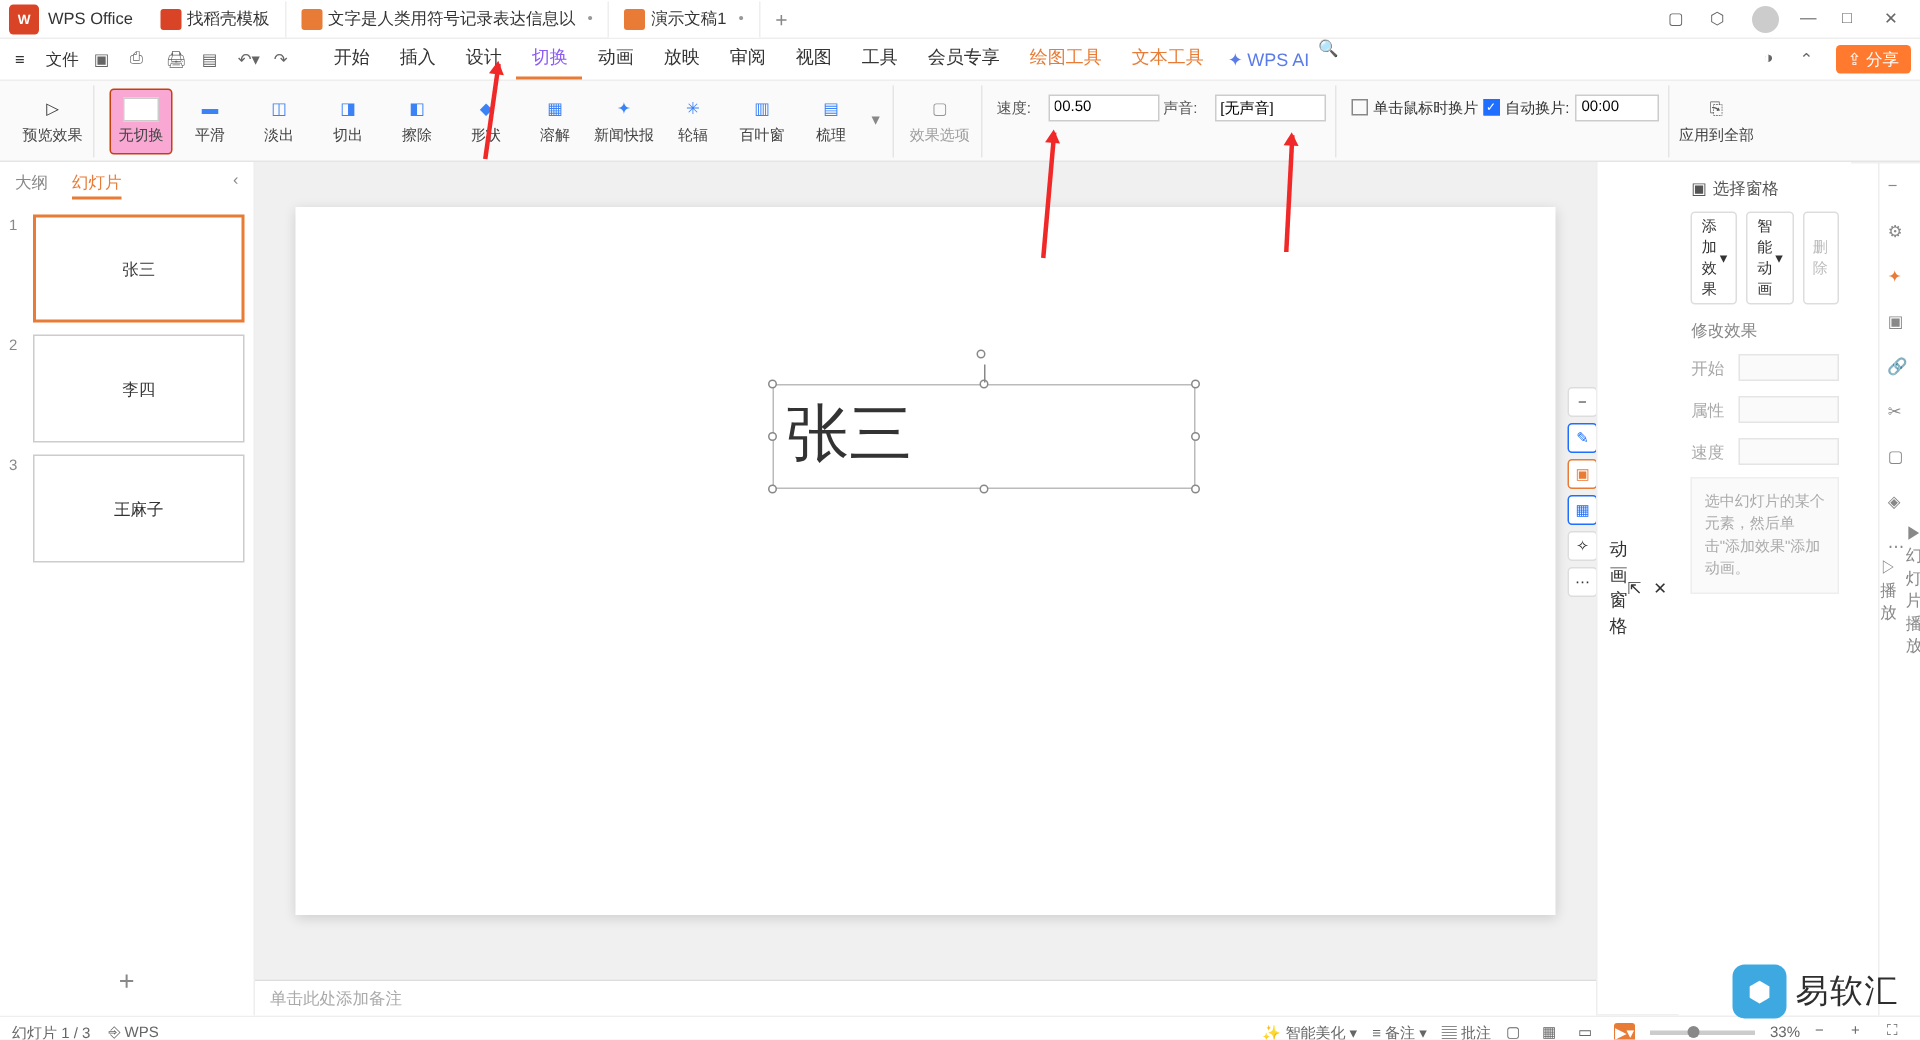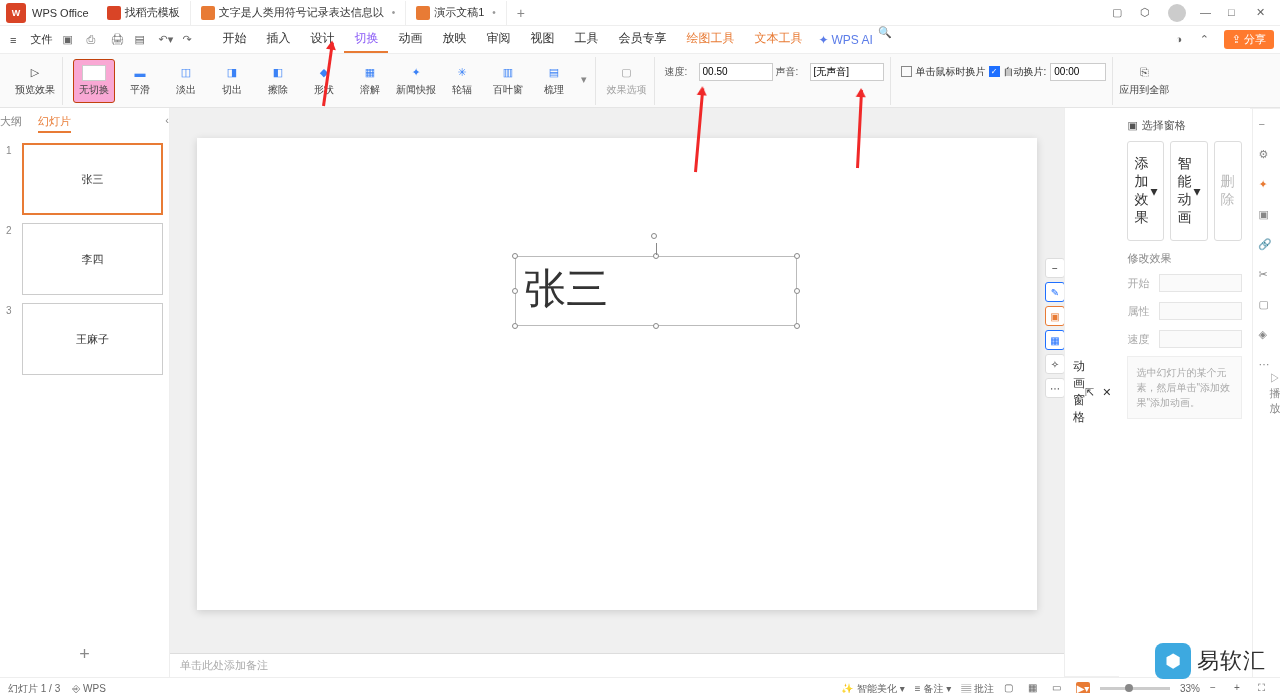--- a/index.html
+++ b/index.html
@@ -43,21 +43,21 @@
 .rib-fields { display:flex; flex-direction:row; gap:3px; padding:4px 0; }
 .rib-row { display:flex; align-items:center; gap:4px; font-size:10px; }
 .rib-row label { color:#555; width:30px; }
 .rib-input { width:74px; height:18px; border:1px solid #ccc; font-size:10px; padding:0 3px; }
 .checkbox { width:11px; height:11px; border:1px solid #888; display:inline-flex; align-items:center; justify-content:center; }
 .checkbox.checked { background:#1e6fff; border-color:#1e6fff; color:#fff; font-size:8px; }
 
 
 .main { display:flex; height:569px; }
 .thumbs { width:170px; border-right:1px solid #eee; display:flex; flex-direction:column; background:#fff; position:relative; }
-.thumb-tabs { display:flex; padding:6px 0; gap:16px; font-size:11px; }
+.thumb-tabs { display:flex; padding:6px 10px; gap:16px; font-size:11px; }
 .tt { color:#888; cursor:pointer; }
 .tt.active { color:#e87b35; border-bottom:2px solid #e87b35; padding-bottom:2px; }
 .tt-collapse { margin-left:auto; color:#888; cursor:pointer; }
 .thumb-list { flex:1; overflow:auto; padding:4px 6px; }
 .thumb-item { display:flex; gap:6px; margin-bottom:8px; }
 .thumb-num { font-size:10px; color:#888; width:10px; padding-top:2px; }
 .thumb-slide { flex:1; height:72px; border:1px solid #ccc; display:flex; align-items:center; justify-content:center; font-size:11px; cursor:pointer; }
 .thumb-slide.active { border:2px solid #e87b35; }
 .thumb-add { text-align:center; padding:12px 0; color:#888; font-size:18px; cursor:pointer; }
 
@@ -78,21 +78,21 @@
 .ft-btn.og { border-color:#e87b35; color:#e87b35; }
 .notes { height:24px; border-top:1px solid #ddd; background:#fff; padding:4px 10px; font-size:11px; color:#aaa; }
 
 
 .rpanel { width:188px; border-left:1px solid #eee; display:flex; flex-direction:row; font-size:11px; }
 .rp-head { display:flex; align-items:center; padding:6px 8px; border-bottom:1px solid #f0f0f0; }
 .rp-head .t { flex:1; font-size:12px; }
 .rp-body { padding:8px; display:flex; flex-direction:column; gap:6px; }
 .rp-sel { display:flex; align-items:center; gap:4px; color:#555; padding:2px 0; }
 .rp-row { display:flex; gap:6px; }
-.rp-btn { border:1px solid #ddd; padding:13px 6px; border-radius:3px; cursor:pointer; font-size:14px; display:flex; align-items:center; gap:2px;text-align:right; }
+.rp-btn { border:1px solid #ddd; padding:2px 6px; border-radius:3px; cursor:pointer; font-size:10px; display:flex; align-items:center; gap:2px;text-align:right; }
 .rp-sec { color:#888; margin-top:4px; }
 .rp-prop { display:flex; align-items:center; gap:6px; margin:2px 0; color:#aaa; }
 .rp-prop .lbl{width:26px;} .rp-prop .val{flex:1;height:18px;border:1px solid #e5e5e5;background:#fafafa;}
 .rp-hint { border:1px solid #eee; background:#fafafa; padding:8px; color:#aaa; font-size:10px; line-height:1.5; }
 .rp-reorder { margin-top:auto; padding:6px 8px; border-top:1px solid #f0f0f0; display:flex; align-items:center; gap:6px; color:#888; }
 .rp-play { padding:6px 20px; border-top:1px solid #f0f0f0; display:flex; align-items:center; gap:6px; color:#888; }
 .rp-auto { padding:4px 8px 8px; display:flex; align-items:center; gap:4px; }
 
 
 .sidestrip { width:28px; border-left:1px solid #eee; display:flex; flex-direction:column; align-items:center; gap:14px; padding-top:10px; }

